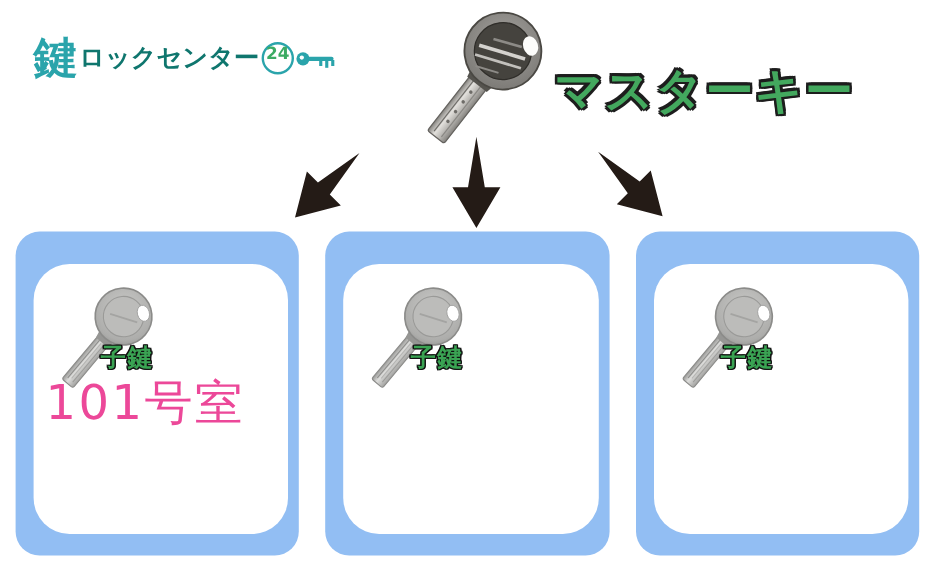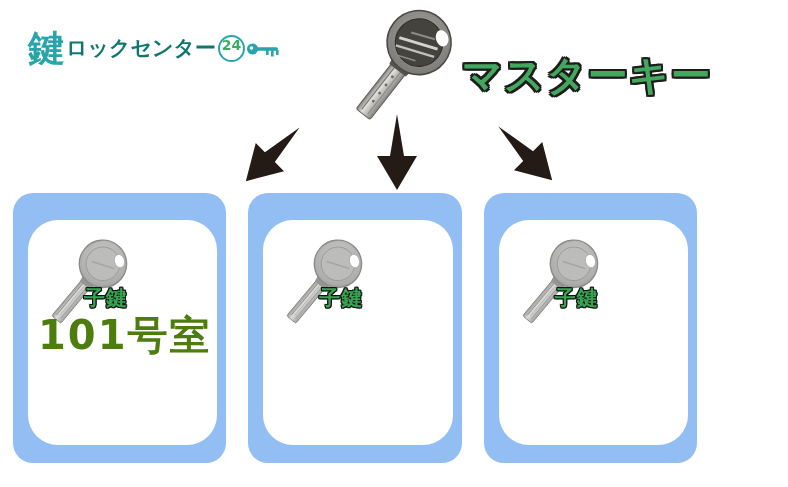--- a/index.html
+++ b/index.html
@@ -31,38 +31,38 @@
   }
 
   
   .arrow { position:absolute; width:46px; height:78px; }
   .arrow svg { width:100%; height:100%; display:block; }
   .arrow-left   { left:249px; top:116px; transform:rotate(45deg); }
   .arrow-center { left:374px; top:114px; }
   .arrow-right  { left:503px; top:115px; transform:rotate(-45deg); }
 
   
-  .cards { position:absolute; left:13px; top:193px; width:684px; height:270px; display:flex; gap:22px; }
+  .cards { position:absolute; left:13px; top:193px; width:753px; height:270px; display:flex; gap:22px; }
   .card  { flex:1; position:relative; background:#92bef3; border-radius:20px; }
   .card-inner {
     position:absolute; left:15px; right:9px; top:27px; bottom:18px;
     background:#ffffff; border-radius:30px;
   }
   .child-key { position:absolute; left:8px; top:14px; width:100px; height:100px; }
   .child-key svg { width:100%; height:100%; display:block; }
   .badge {
     position:absolute; left:56px; top:64px;
     font-size:21px; font-weight:800; color:#3aa353; letter-spacing:1px;
     text-shadow:
       -1px -1px 0 #111, 1px -1px 0 #111, -1px 1px 0 #111, 1px 1px 0 #111,
       -1px 0 0 #111, 1px 0 0 #111, 0 -1px 0 #111, 0 1px 0 #111;
   }
   .room {
     position:absolute; left:10px; top:88px;
-    font-size:40px; font-weight:700; color:#4d7c0f; letter-spacing:2px; white-space:nowrap;
+    font-size:40px; font-weight:400; color:#ec4899; letter-spacing:2px; white-space:nowrap;
   }
 </style>
 </head>
 <body>
 
 <div class="canvas">
 
   <svg width="0" height="0" style="position:absolute" aria-hidden="true">
     <defs>
       <linearGradient id="bladeMaster" x1="0" y1="0" x2="1" y2="0">

